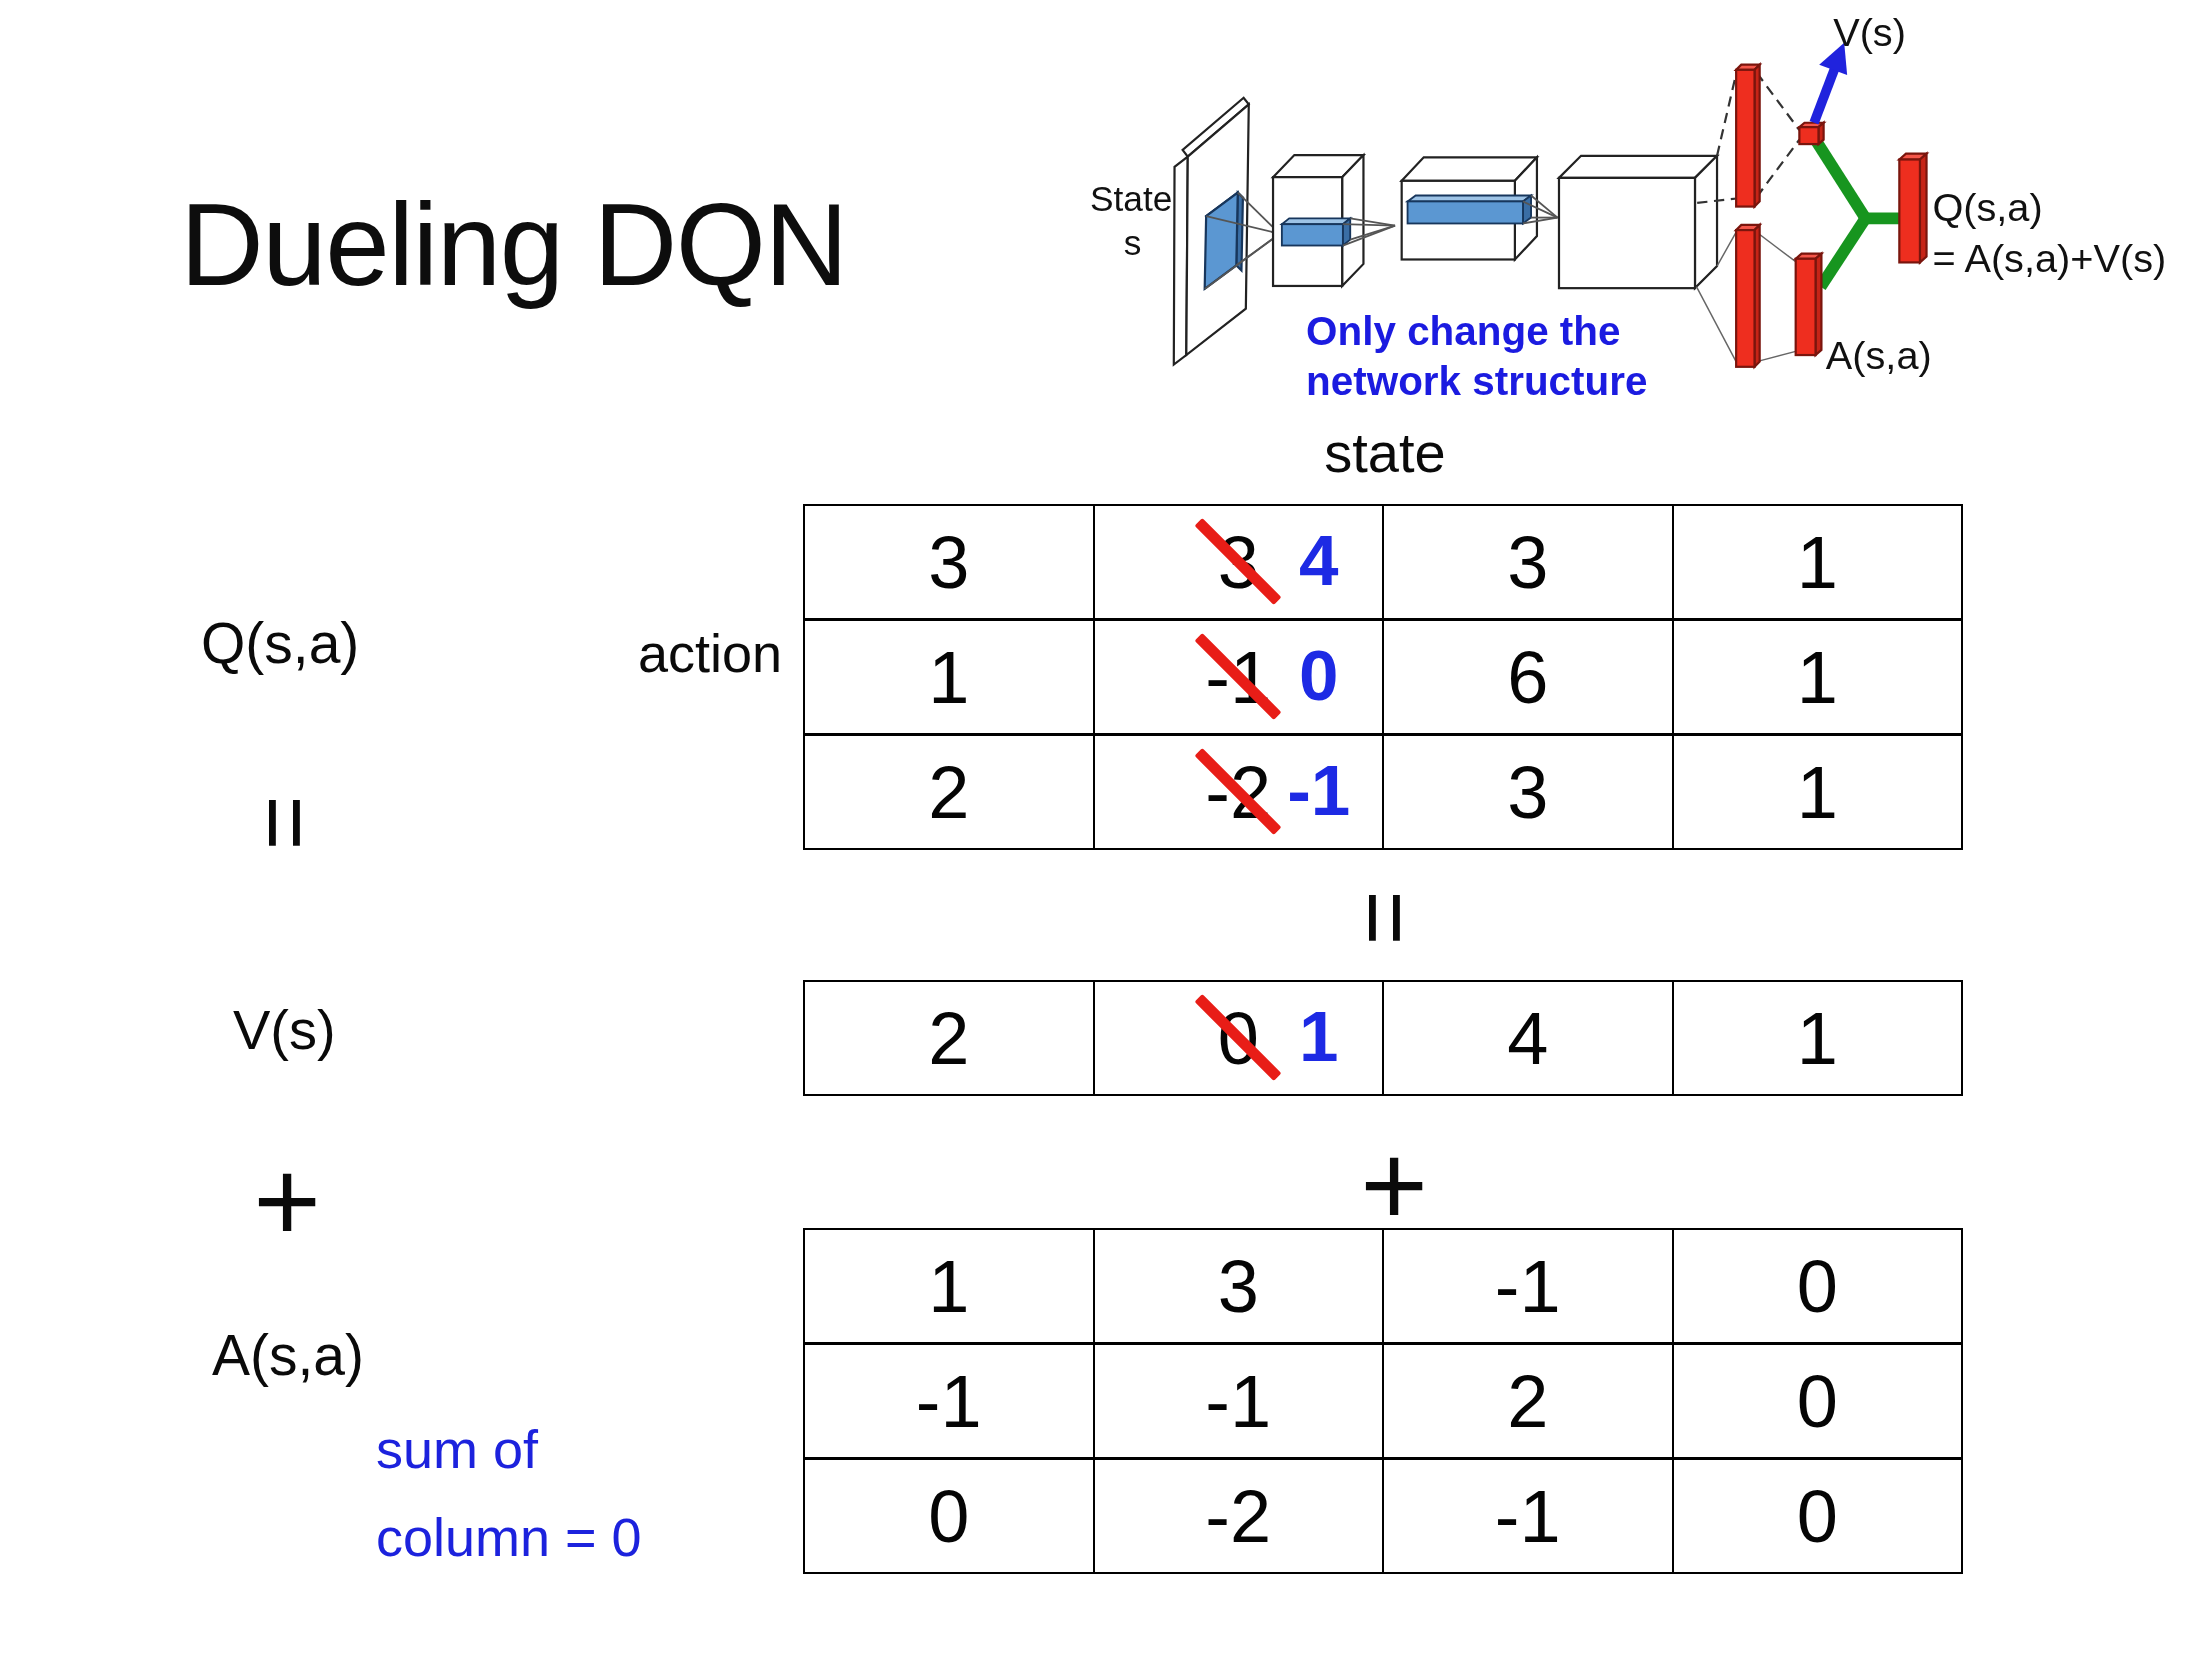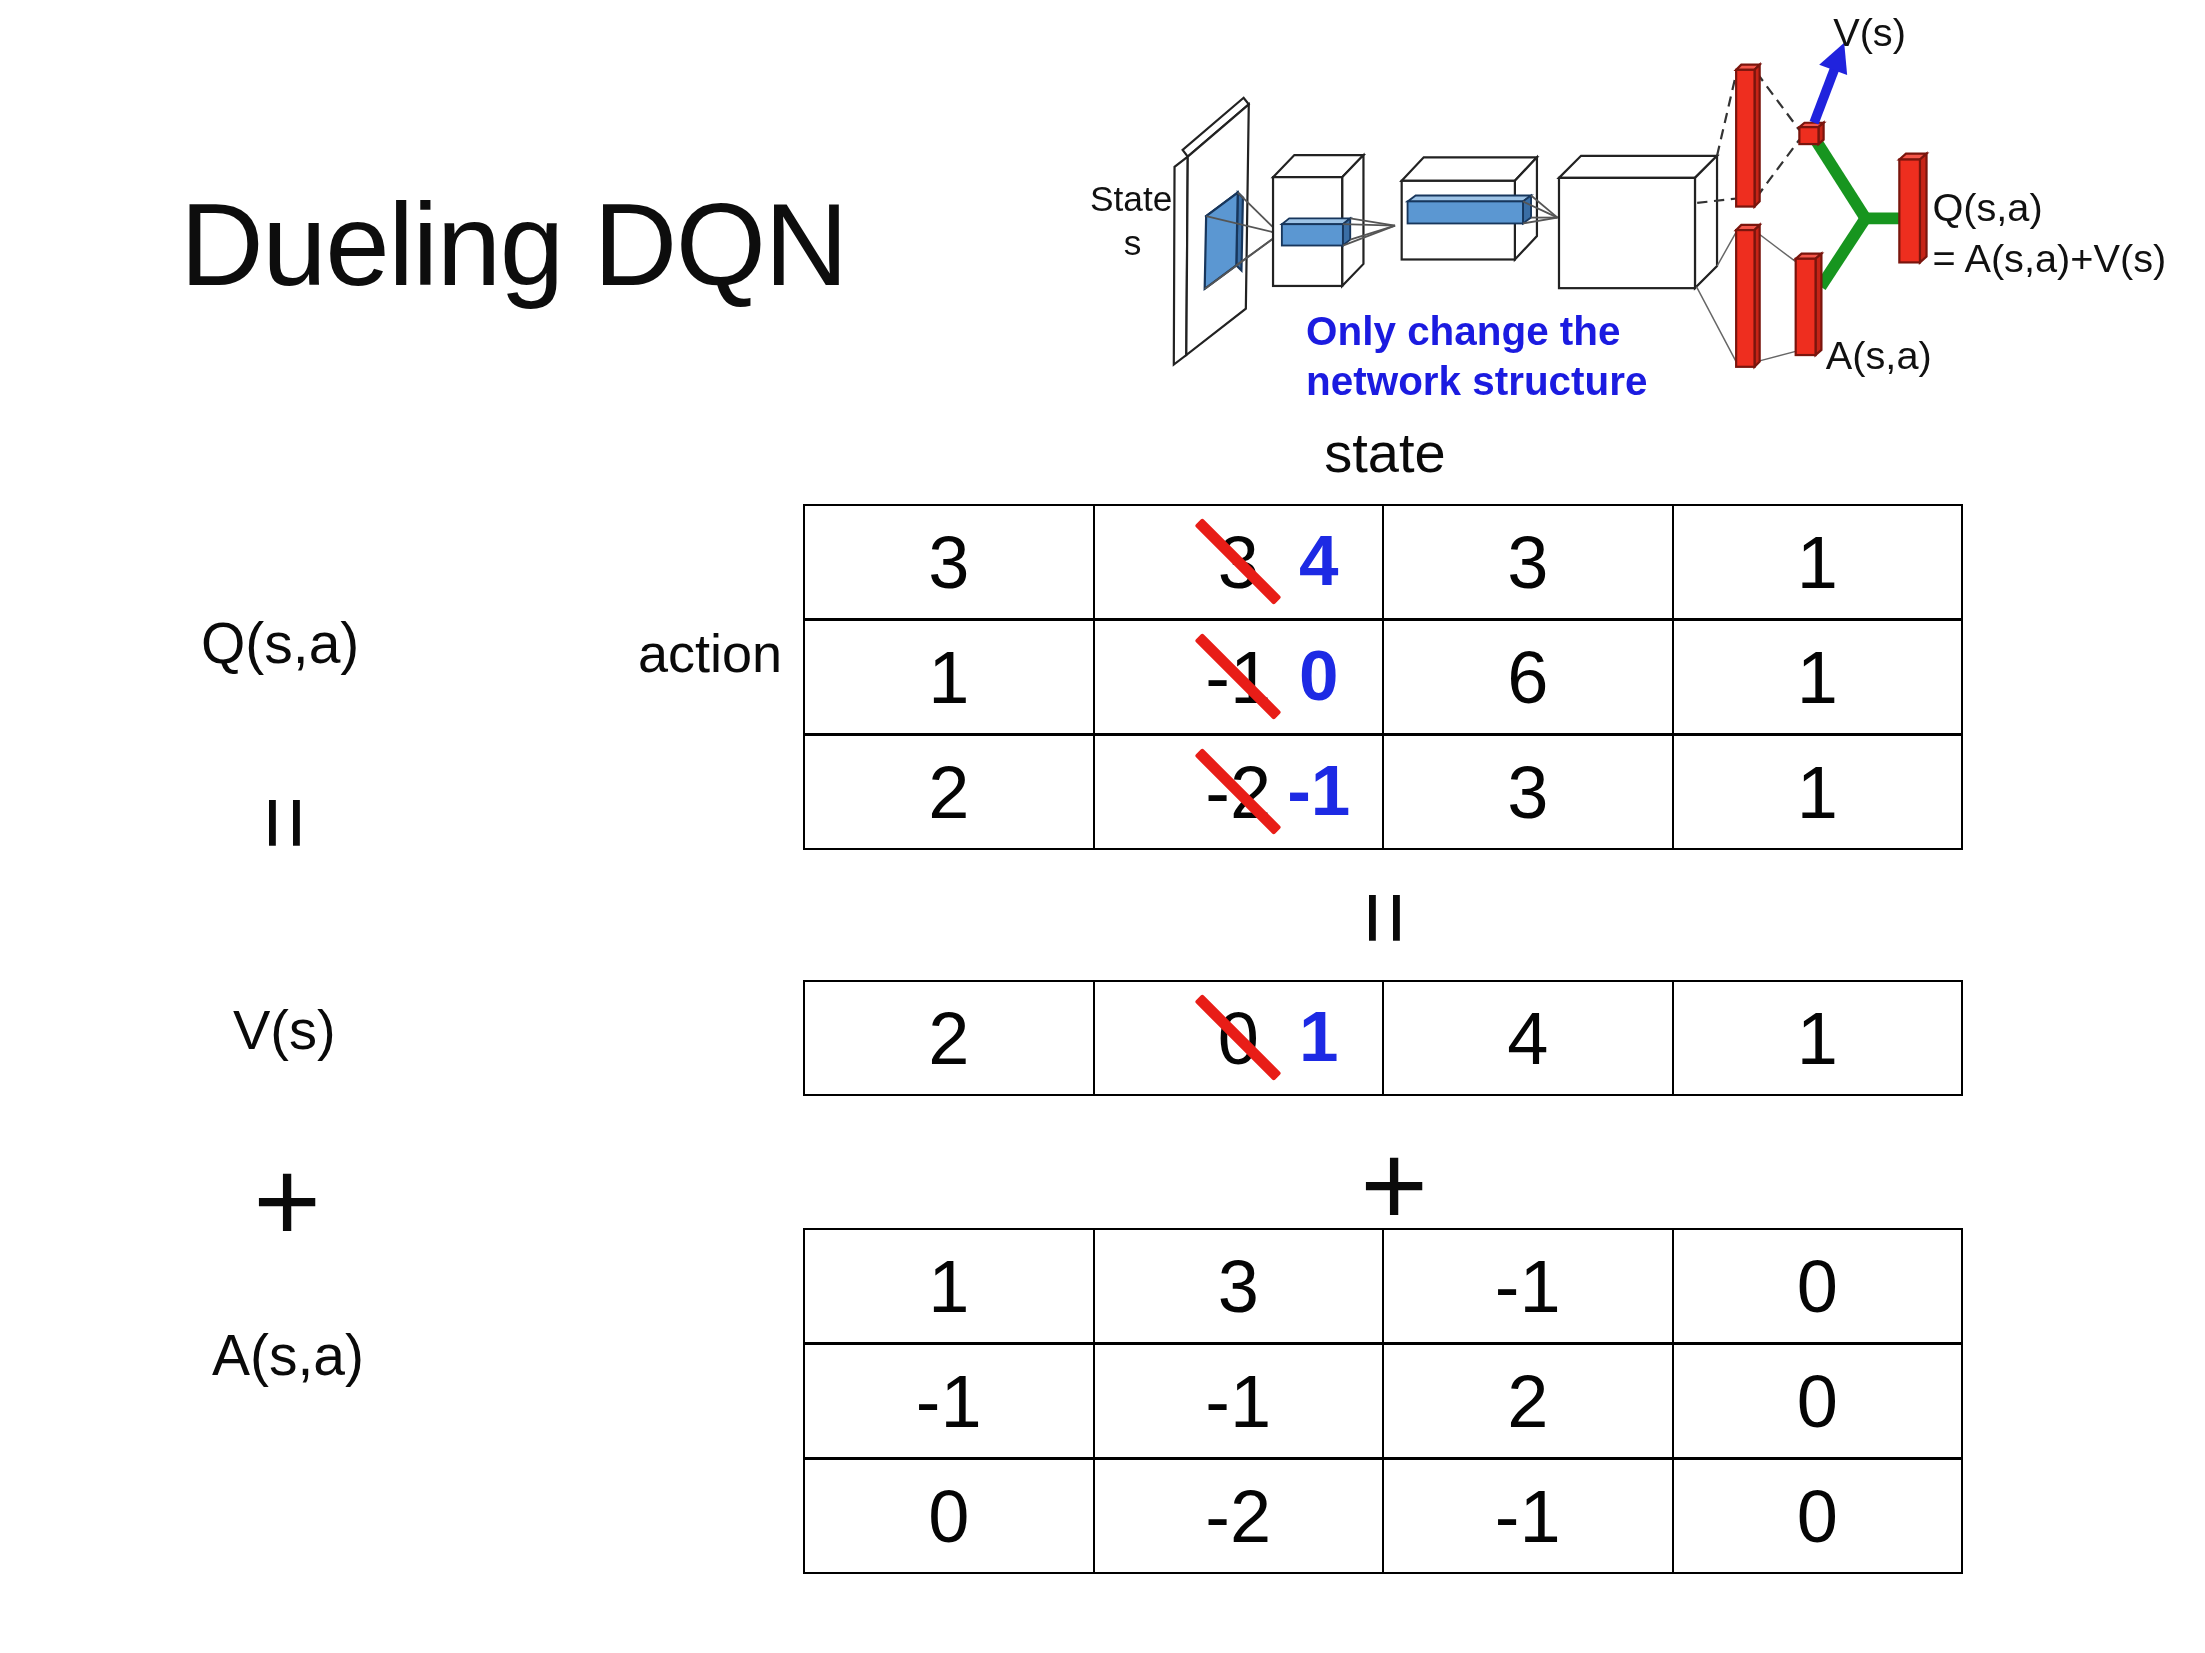--- a/index.html
+++ b/index.html
@@ -156,20 +156,24 @@
 
   <div class="abs lbl-small ctr" style="left:1385px;top:420px;font-size:56px;">state</div>
   <div class="abs lbl-small" style="left:554px;top:622px;width:228px;text-align:right;">action</div>
 
   <div class="abs lbl" style="left:201px;top:610px;">Q(s,a)</div>
   <div class="abs opeq" style="left:285px;top:823px;">=</div>
   <div class="abs lbl" style="left:233px;top:997px;font-size:56px;">V(s)</div>
   <div class="abs op" style="left:287px;top:1206px;">+</div>
   <div class="abs lbl" style="left:212px;top:1322px;">A(s,a)</div>
 
+  <div class="abs note" style="left:376px;top:1405px;line-height:88px;">
+    <div>sum of</div>
+    <div>column = 0</div>
+  </div>
 
   <div class="abs opeq" style="left:1385px;top:918px;">=</div>
   <div class="abs op" style="left:1394px;top:1190px;">+</div>
 
   <div class="tbl" style="left:803px;top:504px;">
     <div class="trow">
       <div class="tcell">
           <span class="val">3</span>
         </div>
       <div class="tcell">

